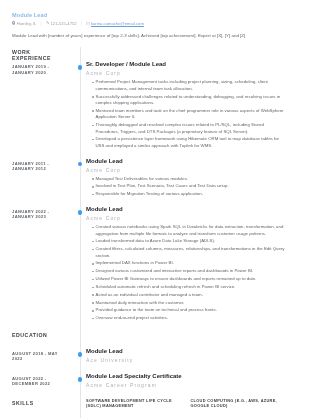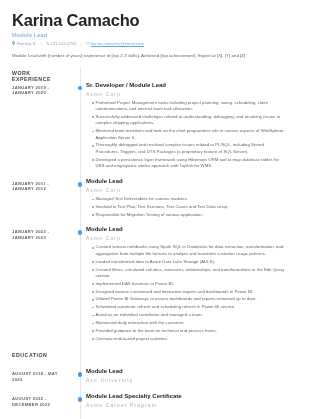--- a/index.html
+++ b/index.html
@@ -87,21 +87,20 @@
     font-size:3.9px;font-weight:700;letter-spacing:.3px;color:#3c4043;
     text-transform:uppercase;line-height:1.35;margin-bottom:2.5px;min-height:5px;
   }
 </style>
 </head>
 <body>
 
 <div class="page">
 
   <div class="header">
-    <h1 class="name">Karina Camacho</h1>
     <div class="role">Module Lead</div>
 
     <div class="contact">
       <span class="item">
         <span class="ico">
           <svg width="3.4" height="4.2" viewBox="0 0 8 10">
               <path d="M4 0C1.8 0 0 1.8 0 4c0 2.9 4 6 4 6s4-3.1 4-6c0-2.2-1.8-4-4-4zm0 5.4A1.4 1.4 0 1 1 4 2.6a1.4 1.4 0 0 1 0 2.8z" fill="#9aa0a6"></path>
             </svg>
         </span>
         <span>Huntley, IL</span>

